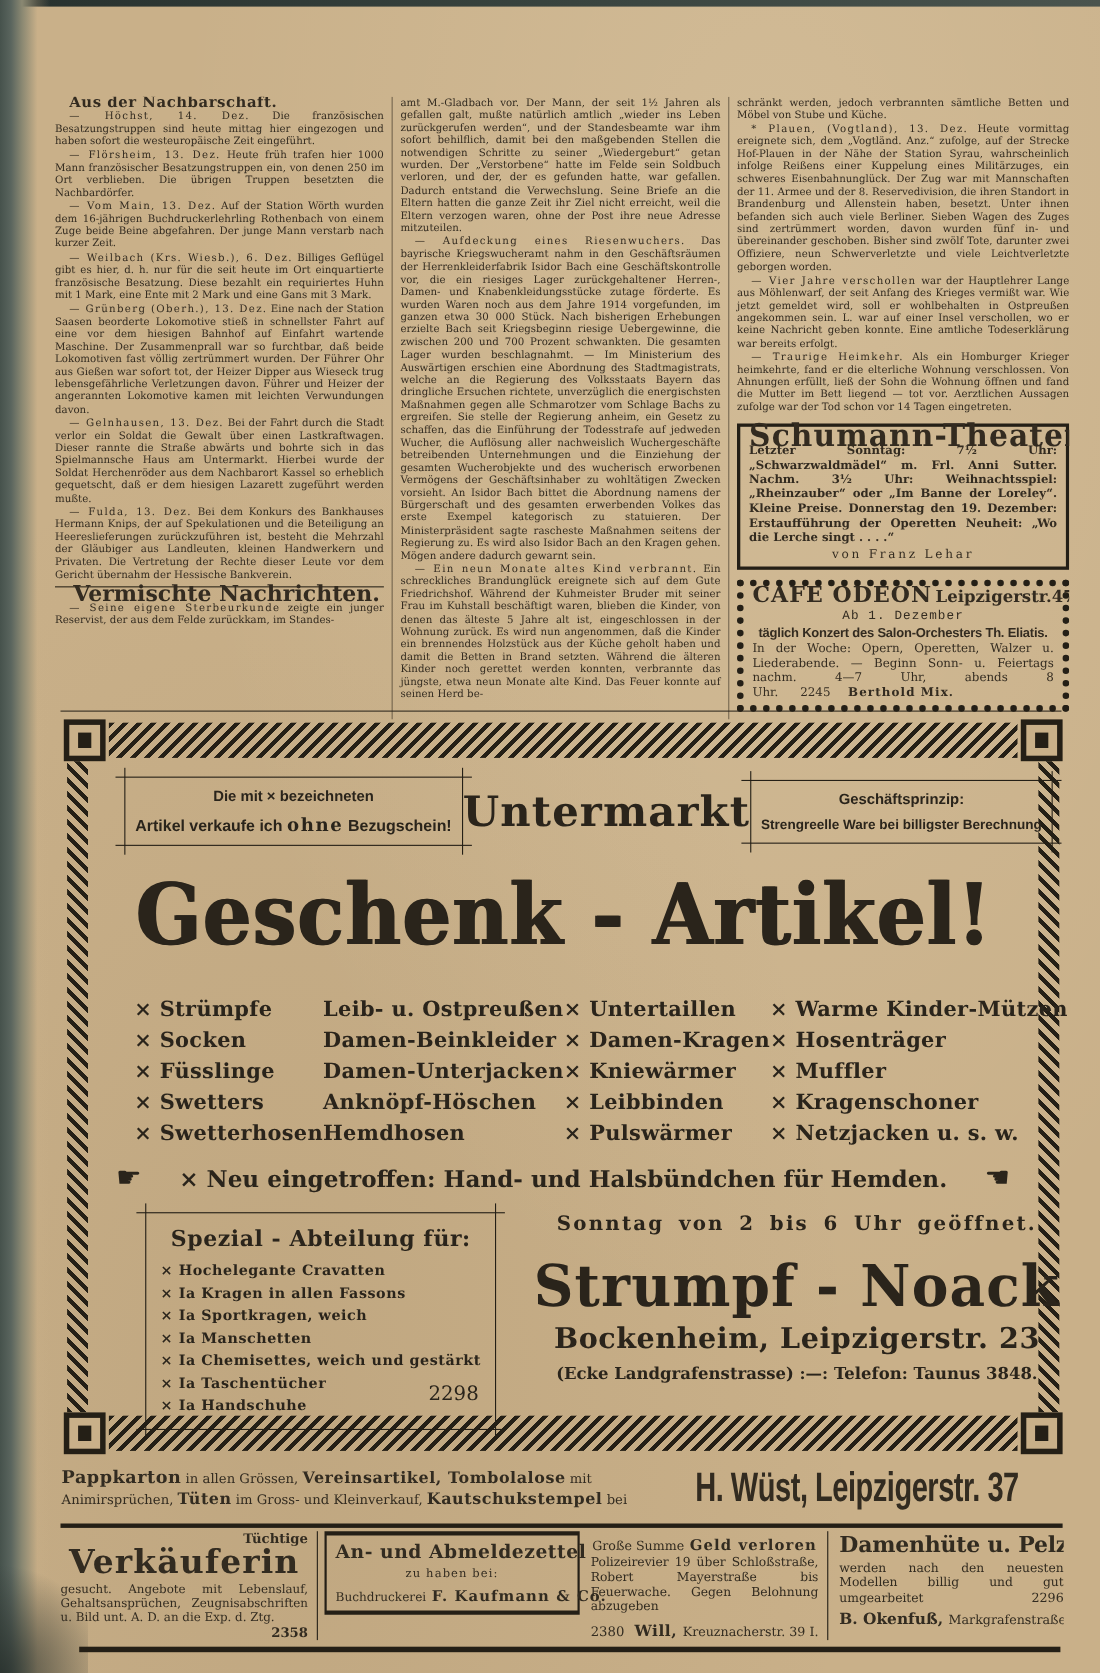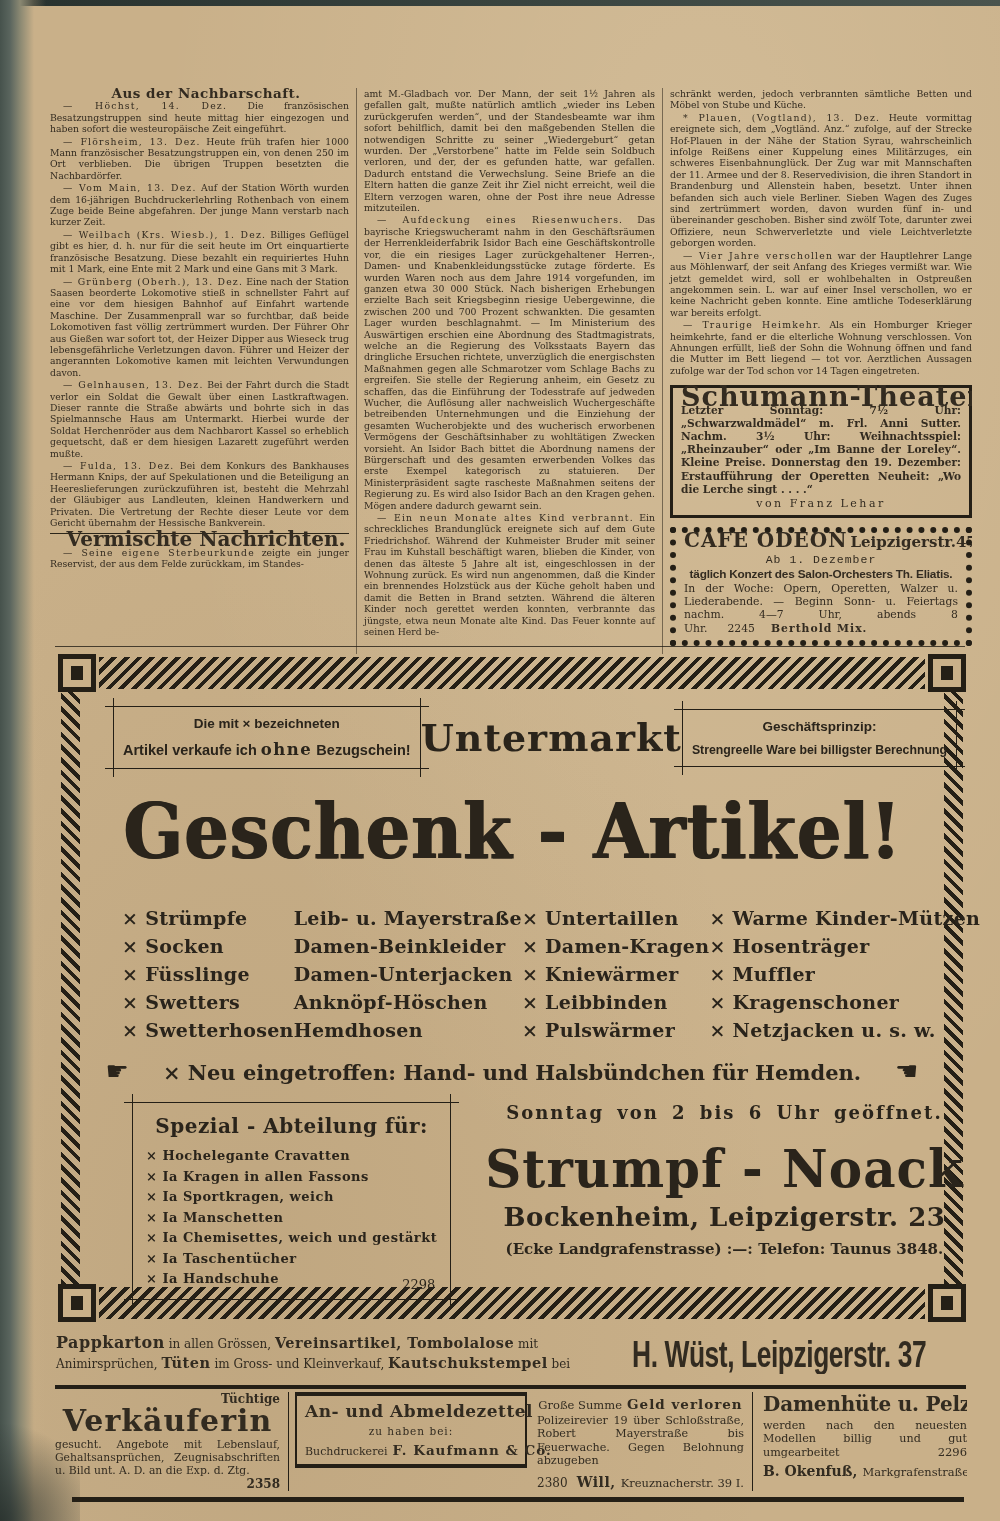--- a/index.html
+++ b/index.html
@@ -18,21 +18,21 @@
 
   
   .news{position:absolute;left:50px;top:88px;width:922px;height:566px;display:flex;overflow:hidden;}
   .ncol{box-sizing:border-box;font-size:9.3px;line-height:11.4px;text-align:justify;color:#332b20;}
   .ncol1{width:306px;padding-right:7px;}
   .ncol2{width:306px;padding:0 7px;border-left:1px solid rgba(43,37,25,.55);}
   .ncol3{width:310px;padding-left:7px;border-left:1px solid rgba(43,37,25,.55);}
   .news p{margin:0 0 1px;text-indent:13px;}
   .news p.cont{text-indent:0;}
   .lead{letter-spacing:1.2px;}
-  .h-small{font-size:13.5px;font-weight:bold;text-align:center;letter-spacing:.5px;margin:0 0 4px;text-indent:0;}
+  .h-small{font-size:13.5px;font-weight:bold;text-align:left;letter-spacing:.5px;margin:0 0 4px;text-indent:0;}
   .h-big{font-size:20px;font-weight:bold;text-align:center;margin:5px 0 4px;text-indent:0;white-space:nowrap;}
   .col-rule{border:none;border-top:1.5px solid #2b2519;margin:5px 0 0;}
   .mid-rule{position:absolute;left:55px;right:35px;top:646px;border-top:1.5px solid rgba(36,31,22,.8);}
 
   
   .theater{border:3px solid #241f16;margin-top:9px;padding:3px 8px 6px;}
   .t-title{font-size:27px;font-weight:bold;text-align:center;letter-spacing:1px;white-space:nowrap;margin:1px 0 4px;text-indent:0 !important;transform:scaleY(1.05);}
   .t-body{font-size:10.6px !important;font-weight:bold;line-height:13.2px !important;text-align:justify;margin:0 !important;text-indent:0 !important;}
   .t-byline{font-size:11px !important;letter-spacing:2.5px;text-align:center;margin:2px 0 0 !important;text-indent:0 !important;}
   .cafe{border:6px dotted #241f16;margin-top:9px;padding:2px 8px 5px;}
@@ -75,21 +75,21 @@
     white-space:nowrap;letter-spacing:1px;transform:scaleY(1.1);text-shadow:1.5px 0 0 #2a241b;}
   .products{position:absolute;top:212px;left:42px;right:42px;display:flex;justify-content:space-between;}
   .prod{font-size:19px;font-weight:bold;line-height:28px;letter-spacing:.3px;white-space:nowrap;}
   .neuline{position:absolute;top:364px;left:0;right:0;text-align:center;font-size:21px;font-weight:bold;white-space:nowrap;}
   .hand{font-family:"DejaVu Sans",sans-serif;font-size:26px;font-weight:normal;}
   .hand.lft{margin-right:34px;} .hand.rgt{margin-left:34px;}
   .lower{position:absolute;top:410px;left:52px;right:36px;display:flex;gap:34px;}
   .special-box{width:344px;box-sizing:border-box;padding:12px 14px 10px;}
   .sp-title{text-align:center;font-size:20px;font-weight:bold;margin-bottom:8px;letter-spacing:.5px;}
   .sp-item{font-size:13px;font-weight:bold;line-height:20.5px;letter-spacing:.5px;white-space:nowrap;text-align:left;}
-  .sp-num{position:absolute;right:16px;bottom:8px;font-size:13px;}
+  .sp-num{position:absolute;right:16px;bottom:22px;font-size:18px;}
   .noack{flex:1;text-align:center;}
   .sunday{font-size:18px;font-weight:bold;letter-spacing:2px;word-spacing:5px;white-space:nowrap;}
   .brand{font-size:50px;font-weight:bold;letter-spacing:1px;margin-top:16px;white-space:nowrap;transform:scaleY(1.05);}
   .addr{font-size:26px;font-weight:bold;letter-spacing:.5px;margin-top:4px;white-space:nowrap;}
   .contact{font-size:15px;font-weight:bold;margin-top:8px;white-space:nowrap;}
 
   
   .wuest{position:absolute;left:56px;top:1334px;width:910px;display:flex;align-items:center;gap:8px;}
   .w-text{width:568px;font-size:12px;line-height:17.5px;}
   .w-line{white-space:nowrap;}
@@ -139,21 +139,21 @@
   <div class="top-edge"></div>
   <div class="spine"></div>
   <div class="spine-bottom"></div>
 
   <div class="news">
     <div class="ncol ncol1">
       <p class="h-small">Aus der Nachbarschaft.</p>
       <p><span class="lead">— Höchst, 14. Dez.</span> <span>Die französischen Besatzungstruppen sind heute mittag hier eingezogen und haben sofort die westeuropäische Zeit eingeführt.</span></p>
       <p><span class="lead">— Flörsheim, 13. Dez.</span> <span>Heute früh trafen hier 1000 Mann französischer Besatzungstruppen ein, von denen 250 im Ort verblieben. Die übrigen Truppen besetzten die Nachbardörfer.</span></p>
       <p><span class="lead">— Vom Main, 13. Dez.</span> <span>Auf der Station Wörth wurden dem 16-jährigen Buchdruckerlehrling Rothenbach von einem Zuge beide Beine abgefahren. Der junge Mann verstarb nach kurzer Zeit.</span></p>
-      <p><span class="lead">— Weilbach (Krs. Wiesb.), 1. Dez.</span> <span>Billiges Geflügel gibt es hier, d. h. nur für die seit heute im Ort einquartierte französische Besatzung. Diese bezahlt ein requiriertes Huhn mit 1 Mark, eine Ente mit 2 Mark und eine Gans mit 3 Mark.</span></p>
+      <p><span class="lead">— Weilbach (Krs. Wiesb.), 6. Dez.</span> <span>Billiges Geflügel gibt es hier, d. h. nur für die seit heute im Ort einquartierte französische Besatzung. Diese bezahlt ein requiriertes Huhn mit 1 Mark, eine Ente mit 2 Mark und eine Gans mit 3 Mark.</span></p>
       <p><span class="lead">— Grünberg (Oberh.), 13. Dez.</span> <span>Eine nach der Station Saasen beorderte Lokomotive stieß in schnellster Fahrt auf eine vor dem hiesigen Bahnhof auf Einfahrt wartende Maschine. Der Zusammenprall war so furchtbar, daß beide Lokomotiven fast völlig zertrümmert wurden. Der Führer Ohr aus Gießen war sofort tot, der Heizer Dipper aus Wieseck trug lebensgefährliche Verletzungen davon. Führer und Heizer der angerannten Lokomotive kamen mit leichten Verwundungen davon.</span></p>
       <p><span class="lead">— Gelnhausen, 13. Dez.</span> <span>Bei der Fahrt durch die Stadt verlor ein Soldat die Gewalt über einen Lastkraftwagen. Dieser rannte die Straße abwärts und bohrte sich in das Spielmannsche Haus am Untermarkt. Hierbei wurde der Soldat Herchenröder aus dem Nachbarort Kassel so erheblich gequetscht, daß er dem hiesigen Lazarett zugeführt werden mußte.</span></p>
       <p><span class="lead">— Fulda, 13. Dez.</span> <span>Bei dem Konkurs des Bankhauses Hermann Knips, der auf Spekulationen und die Beteiligung an Heereslieferungen zurückzuführen ist, besteht die Mehrzahl der Gläubiger aus Landleuten, kleinen Handwerkern und Privaten. Die Vertretung der Rechte dieser Leute vor dem Gericht übernahm der Hessische Bankverein.</span></p>
       <hr class="col-rule">
       <p class="h-big">Vermischte Nachrichten.</p>
       <p><span class="lead">— Seine eigene Sterbeurkunde</span> <span>zeigte ein junger Reservist, der aus dem Felde zurückkam, im Standes-</span></p>
     </div>
 
     <div class="ncol ncol2">
       <p class="cont"><span>amt M.-Gladbach vor. Der Mann, der seit 1½ Jahren als gefallen galt, mußte natürlich amtlich „wieder ins Leben zurückgerufen werden“, und der Standesbeamte war ihm sofort behilflich, damit bei den maßgebenden Stellen die notwendigen Schritte zu seiner „Wiedergeburt“ getan wurden. Der „Verstorbene“ hatte im Felde sein Soldbuch verloren, und der, der es gefunden hatte, war gefallen. Dadurch entstand die Verwechslung. Seine Briefe an die Eltern hatten die ganze Zeit ihr Ziel nicht erreicht, weil die Eltern verzogen waren, ohne der Post ihre neue Adresse mitzuteilen.</span></p>
@@ -215,21 +215,21 @@
 
       <div class="products">
         <div class="pcol">
           <div class="prod">× Strümpfe</div>
           <div class="prod">× Socken</div>
           <div class="prod">× Füsslinge</div>
           <div class="prod">× Swetters</div>
           <div class="prod">× Swetterhosen</div>
         </div>
         <div class="pcol">
-          <div class="prod">Leib- u. Mayerstraße</div>
+          <div class="prod">Leib- u. Ostpreußen</div>
           <div class="prod">Damen-Beinkleider</div>
           <div class="prod">Damen-Unterjacken</div>
           <div class="prod">Anknöpf-Höschen</div>
           <div class="prod">Hemdhosen</div>
         </div>
         <div class="pcol">
           <div class="prod">× Untertaillen</div>
           <div class="prod">× Damen-Kragen</div>
           <div class="prod">× Kniewärmer</div>
           <div class="prod">× Leibbinden</div>

